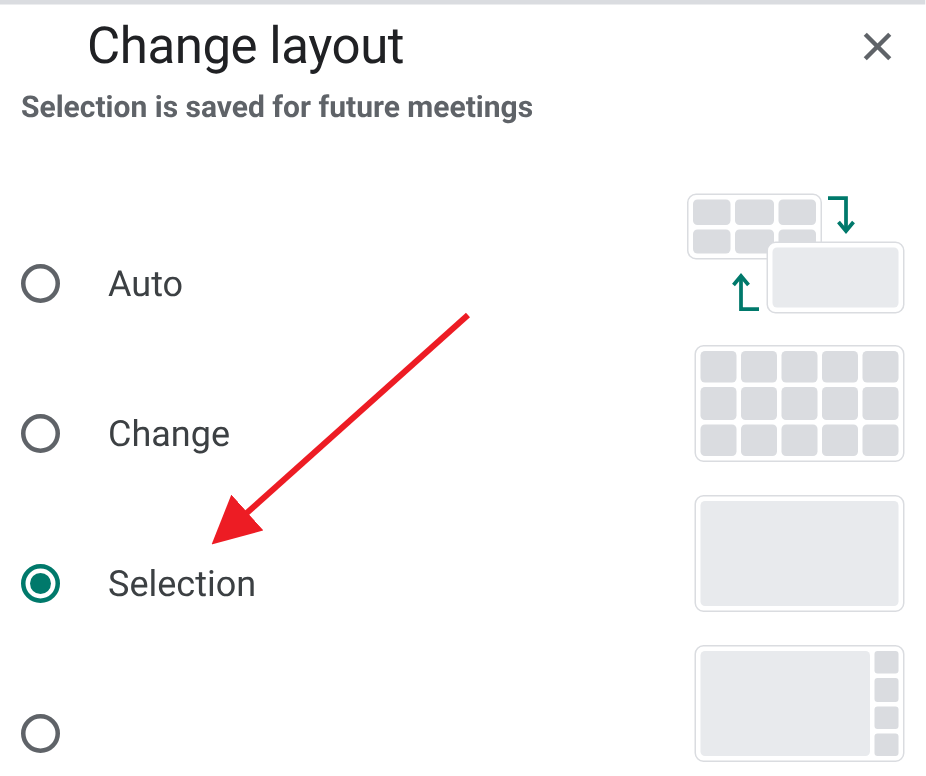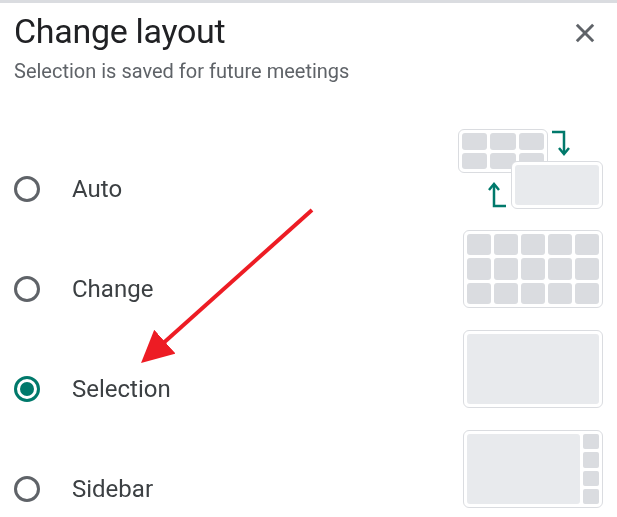--- a/index.html
+++ b/index.html
@@ -19,21 +19,22 @@
       height: 3px;
       background: #dadce0;
       width: 100%;
     }
     .dialog {
       padding: 8px 14px 0 14px;
     }
     .header {
       display: flex;
       justify-content: space-between;
-      align-items: flex-end;
+      align-items: flex-start;
+      margin-left: 44px;
     }
     .title {
       font-size: 34px;
       font-weight: 400;
       color: #202124;
       letter-spacing: -0.3px;
     }
     .close-btn {
       cursor: pointer;
       width: 36px;
@@ -46,21 +47,21 @@
     .close-btn svg {
       width: 28px;
       height: 28px;
       stroke: #5f6368;
       stroke-width: 2.5;
     }
     .subtitle {
       font-size: 20px;
       color: #5f6368;
       margin-top: 8px;
-      font-weight: 400;
+      font-weight: 700;
     }
     .options {
       margin-top: 36px;
     }
     .option-row {
       display: flex;
       align-items: center;
       justify-content: space-between;
       min-height: 100px;
       cursor: pointer;
@@ -307,21 +308,20 @@
       <div class="preview spotlight-preview">
         <div class="spotlight-preview-inner"></div>
       </div>
     </div>
 
     <div class="option-row">
       <div class="option-left">
         <div class="radio">
           
         </div>
-        <div class="option-label">Sidebar</div>
       </div>
       <div class="preview sidebar-preview">
         <div class="sidebar-main"></div>
         <div class="sidebar-side">
           <div></div>
             <div></div>
             <div></div>
             <div></div>
         </div>
       </div>

